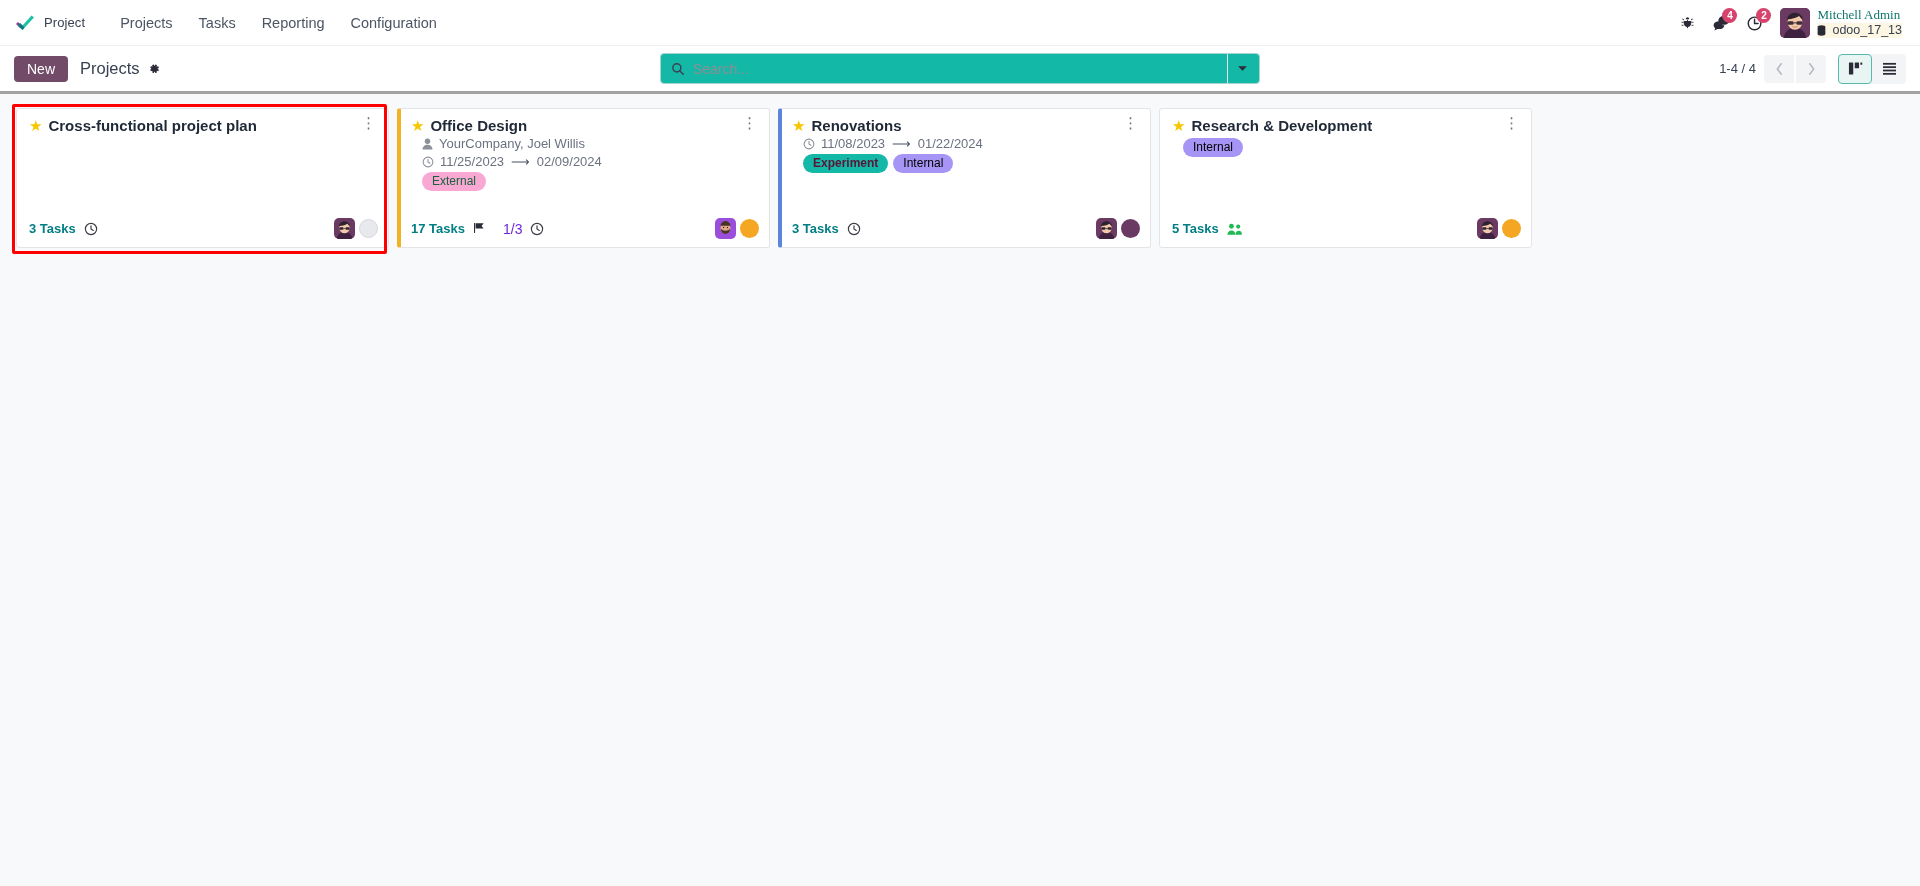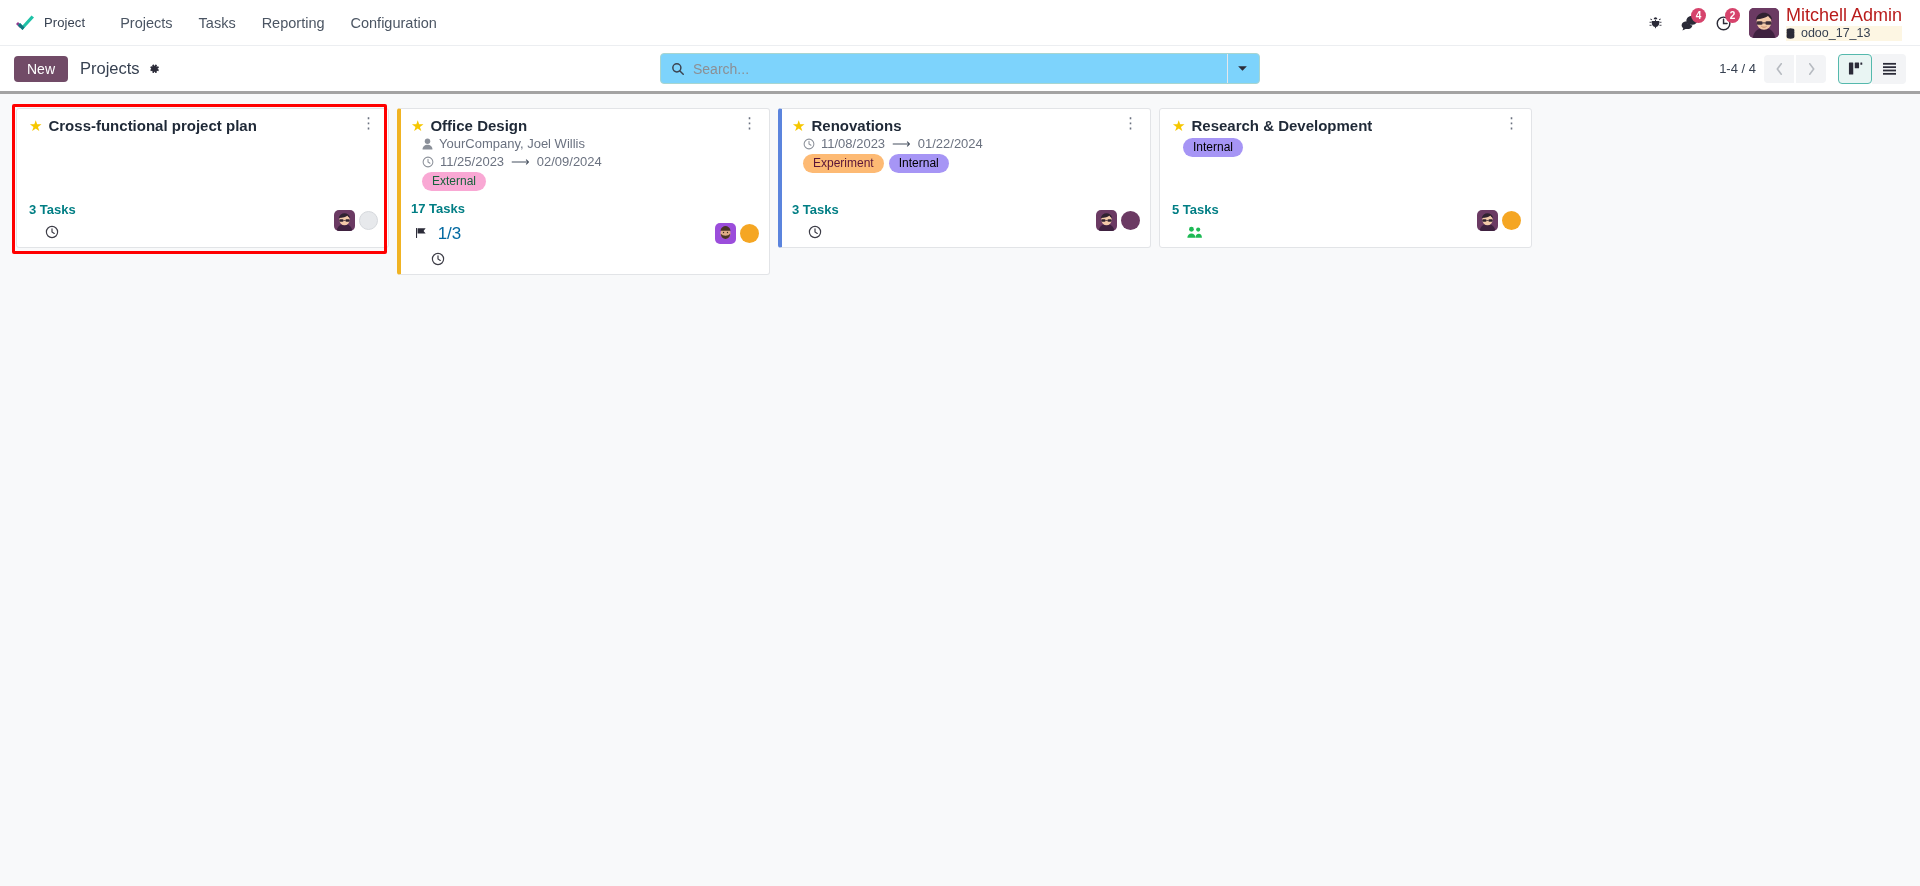--- a/index.html
+++ b/index.html
@@ -86,23 +86,24 @@
   }
   .user-avatar {
     width: 30px; height: 30px;
     border-radius: 5px;
     overflow: hidden;
     flex: 0 0 auto;
     background: #6b3a63;
   }
   .user-text { line-height: 1.15; }
   .user-name {
-    font-size: 18px;
-    color: #b91c1c;
+    font-size: 13px;
+    color: #0f766e;
     white-space: nowrap;
+    font-family: Liberation Serif, serif;
   }
   .user-db {
     font-size: 12.5px;
     color: #374151;
     background: #fdf6e3;
     display: flex;
     align-items: center;
     gap: 6px;
     white-space: nowrap;
   }
@@ -142,21 +143,21 @@
     left: 50%;
     transform: translateX(-50%);
     width: 600px;
   }
   .searchview {
     display: flex;
     align-items: center;
     height: 31px;
     border: 1px solid #a8d5d0;
     border-radius: 4px;
-    background: #7dd3fc;
+    background: #14b8a6;
     padding: 0 2px 0 10px;
   }
   .search-icon { color: #4b5563; display: flex; margin-right: 8px; }
   .search-input {
     flex: 1;
     border: none;
     outline: none;
     font-size: 14px;
     font-family: inherit;
     color: #374151;
@@ -291,41 +292,41 @@
 
   .k-tags { display: flex; gap: 5px; flex-wrap: wrap; margin-top: 2px; }
   .k-tag {
     font-size: 12px;
     border-radius: 11px;
     padding: 2px 10px;
     line-height: 15px;
     white-space: nowrap;
   }
   .tag-green  { background: #f9a8d4; color: #17623b; }
-  .tag-pink   { background: #fdba74; color: #5a1438; }
+  .tag-pink   { background: #14b8a6; color: #5a1438; font-weight: bold; }
   .tag-purple { background: #a695f5; color: #000000; }
 
   .k-foot {
     display: flex;
     align-items: center;
     justify-content: space-between;
     margin-top: auto;
     padding-top: 10px;
   }
-  .k-foot-left { display: flex; align-items: center; gap: 8px; flex-direction: column; }
+  .k-foot-left { display: flex; align-items: center; gap: 8px; }
   .k-tasks {
     font-size: 13px;
     font-weight: 700;
     color: #017e84;
     cursor: pointer;
     white-space: nowrap;
   }
   .k-milestone {
-    display: flex; align-items: center; gap: 11px;
-    font-size: 17px; color: #0369a1;
+    display: flex; align-items: center; gap: 18px;
+    font-size: 14px; color: #6d28d9;
   }
   .k-status-icon { display: flex; align-items: center; color: #3c3c46; }
   .k-status-icon.green { color: #1db954; }
 
   .k-foot-right { display: flex; align-items: center; gap: 4px; }
   .av {
     width: 21px; height: 21px;
     border-radius: 5px;
     overflow: hidden;
     flex: 0 0 auto;

